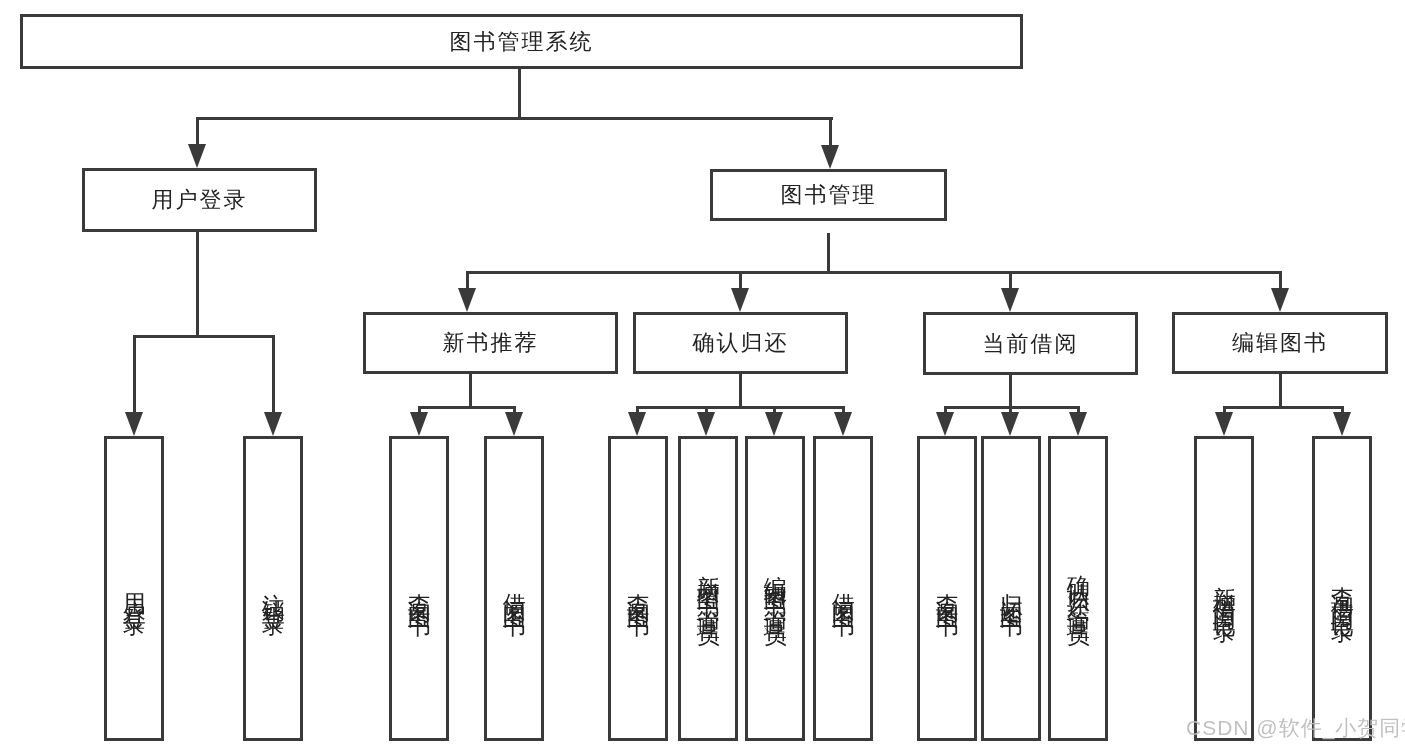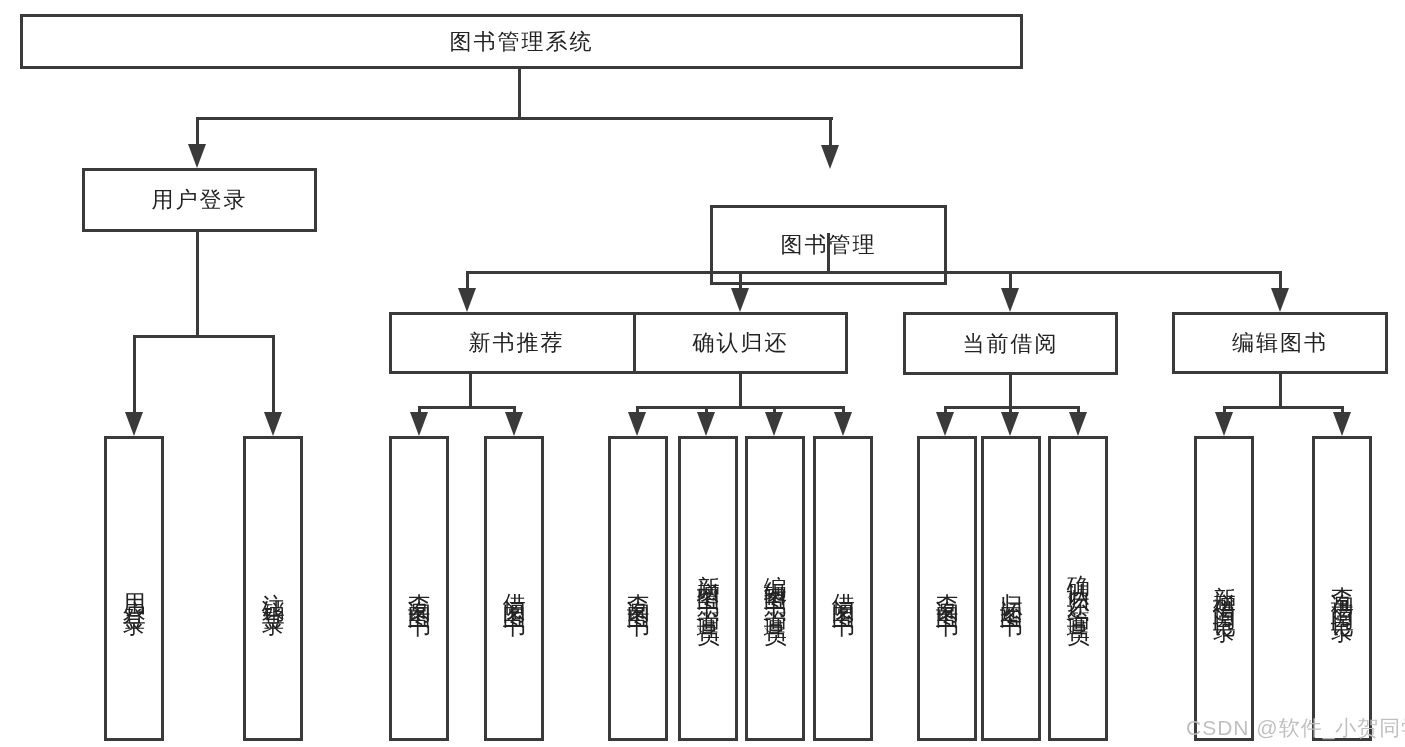--- a/index.html
+++ b/index.html
@@ -36,33 +36,33 @@
 <div id="canvas">
 
   <div class="node" style="left:20px; top:14px; width:1003px; height:55px;">
     <span class="lbl">图书管理系统</span>
   </div>
 
   <div class="node" style="left:82px; top:168px; width:235px; height:64px;">
     <span class="lbl">用户登录</span>
   </div>
 
-  <div class="node" style="left:710px; top:169px; width:237px; height:80px;margin-top:36px;">
+  <div class="node" style="left:710px; top:169px; width:237px; height:52px;">
     <span class="lbl">图书管理</span>
   </div>
 
-  <div class="node" style="left:363px; top:312px; width:255px; height:62px;margin-left:26px;">
+  <div class="node" style="left:363px; top:312px; width:255px; height:62px;">
     <span class="lbl">新书推荐</span>
   </div>
 
   <div class="node" style="left:633px; top:312px; width:215px; height:62px;">
     <span class="lbl">确认归还</span>
   </div>
 
-  <div class="node" style="left:903px; top:312px; width:215px; height:63px;">
+  <div class="node" style="left:923px; top:312px; width:215px; height:63px;">
     <span class="lbl">当前借阅</span>
   </div>
 
   <div class="node" style="left:1172px; top:312px; width:216px; height:62px;">
     <span class="lbl">编辑图书</span>
   </div>
 
   <div class="node vert" style="left:104px; top:436px; width:60px; height:305px;">
     <span class="lbl">用户登录</span>
   </div>

